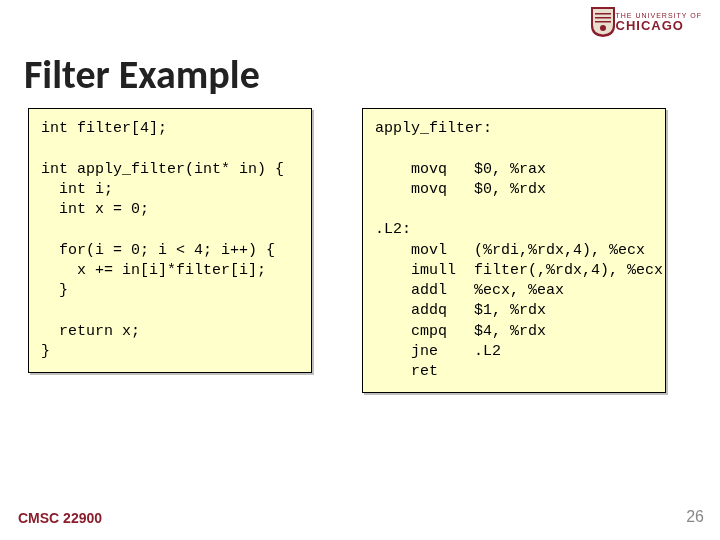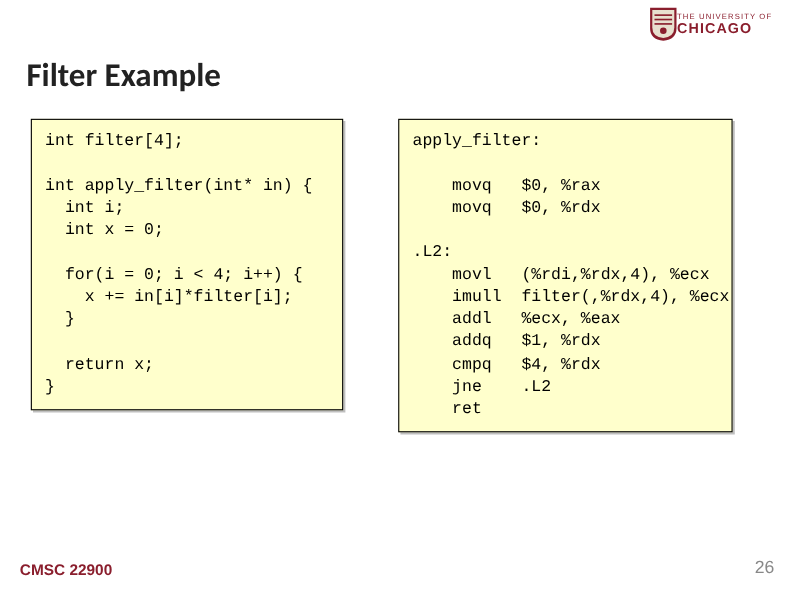--- a/index.html
+++ b/index.html
@@ -36,21 +36,21 @@
   }
   .shield {
     width: 26px;
     height: 32px;
   }
   .title {
     position: absolute;
     top: 50px;
     left: 24px;
     font-family: "Calibri", Arial, sans-serif;
-    font-size: 30px;
+    font-size: 40px;
     font-weight: bold;
     color: #222;
   }
   .codebox {
     position: absolute;
     border: 1.5px solid #000;
     background: #ffffcc;
     padding: 10px 12px;
     font-family: "Courier New", monospace;
     font-size: 15px;

